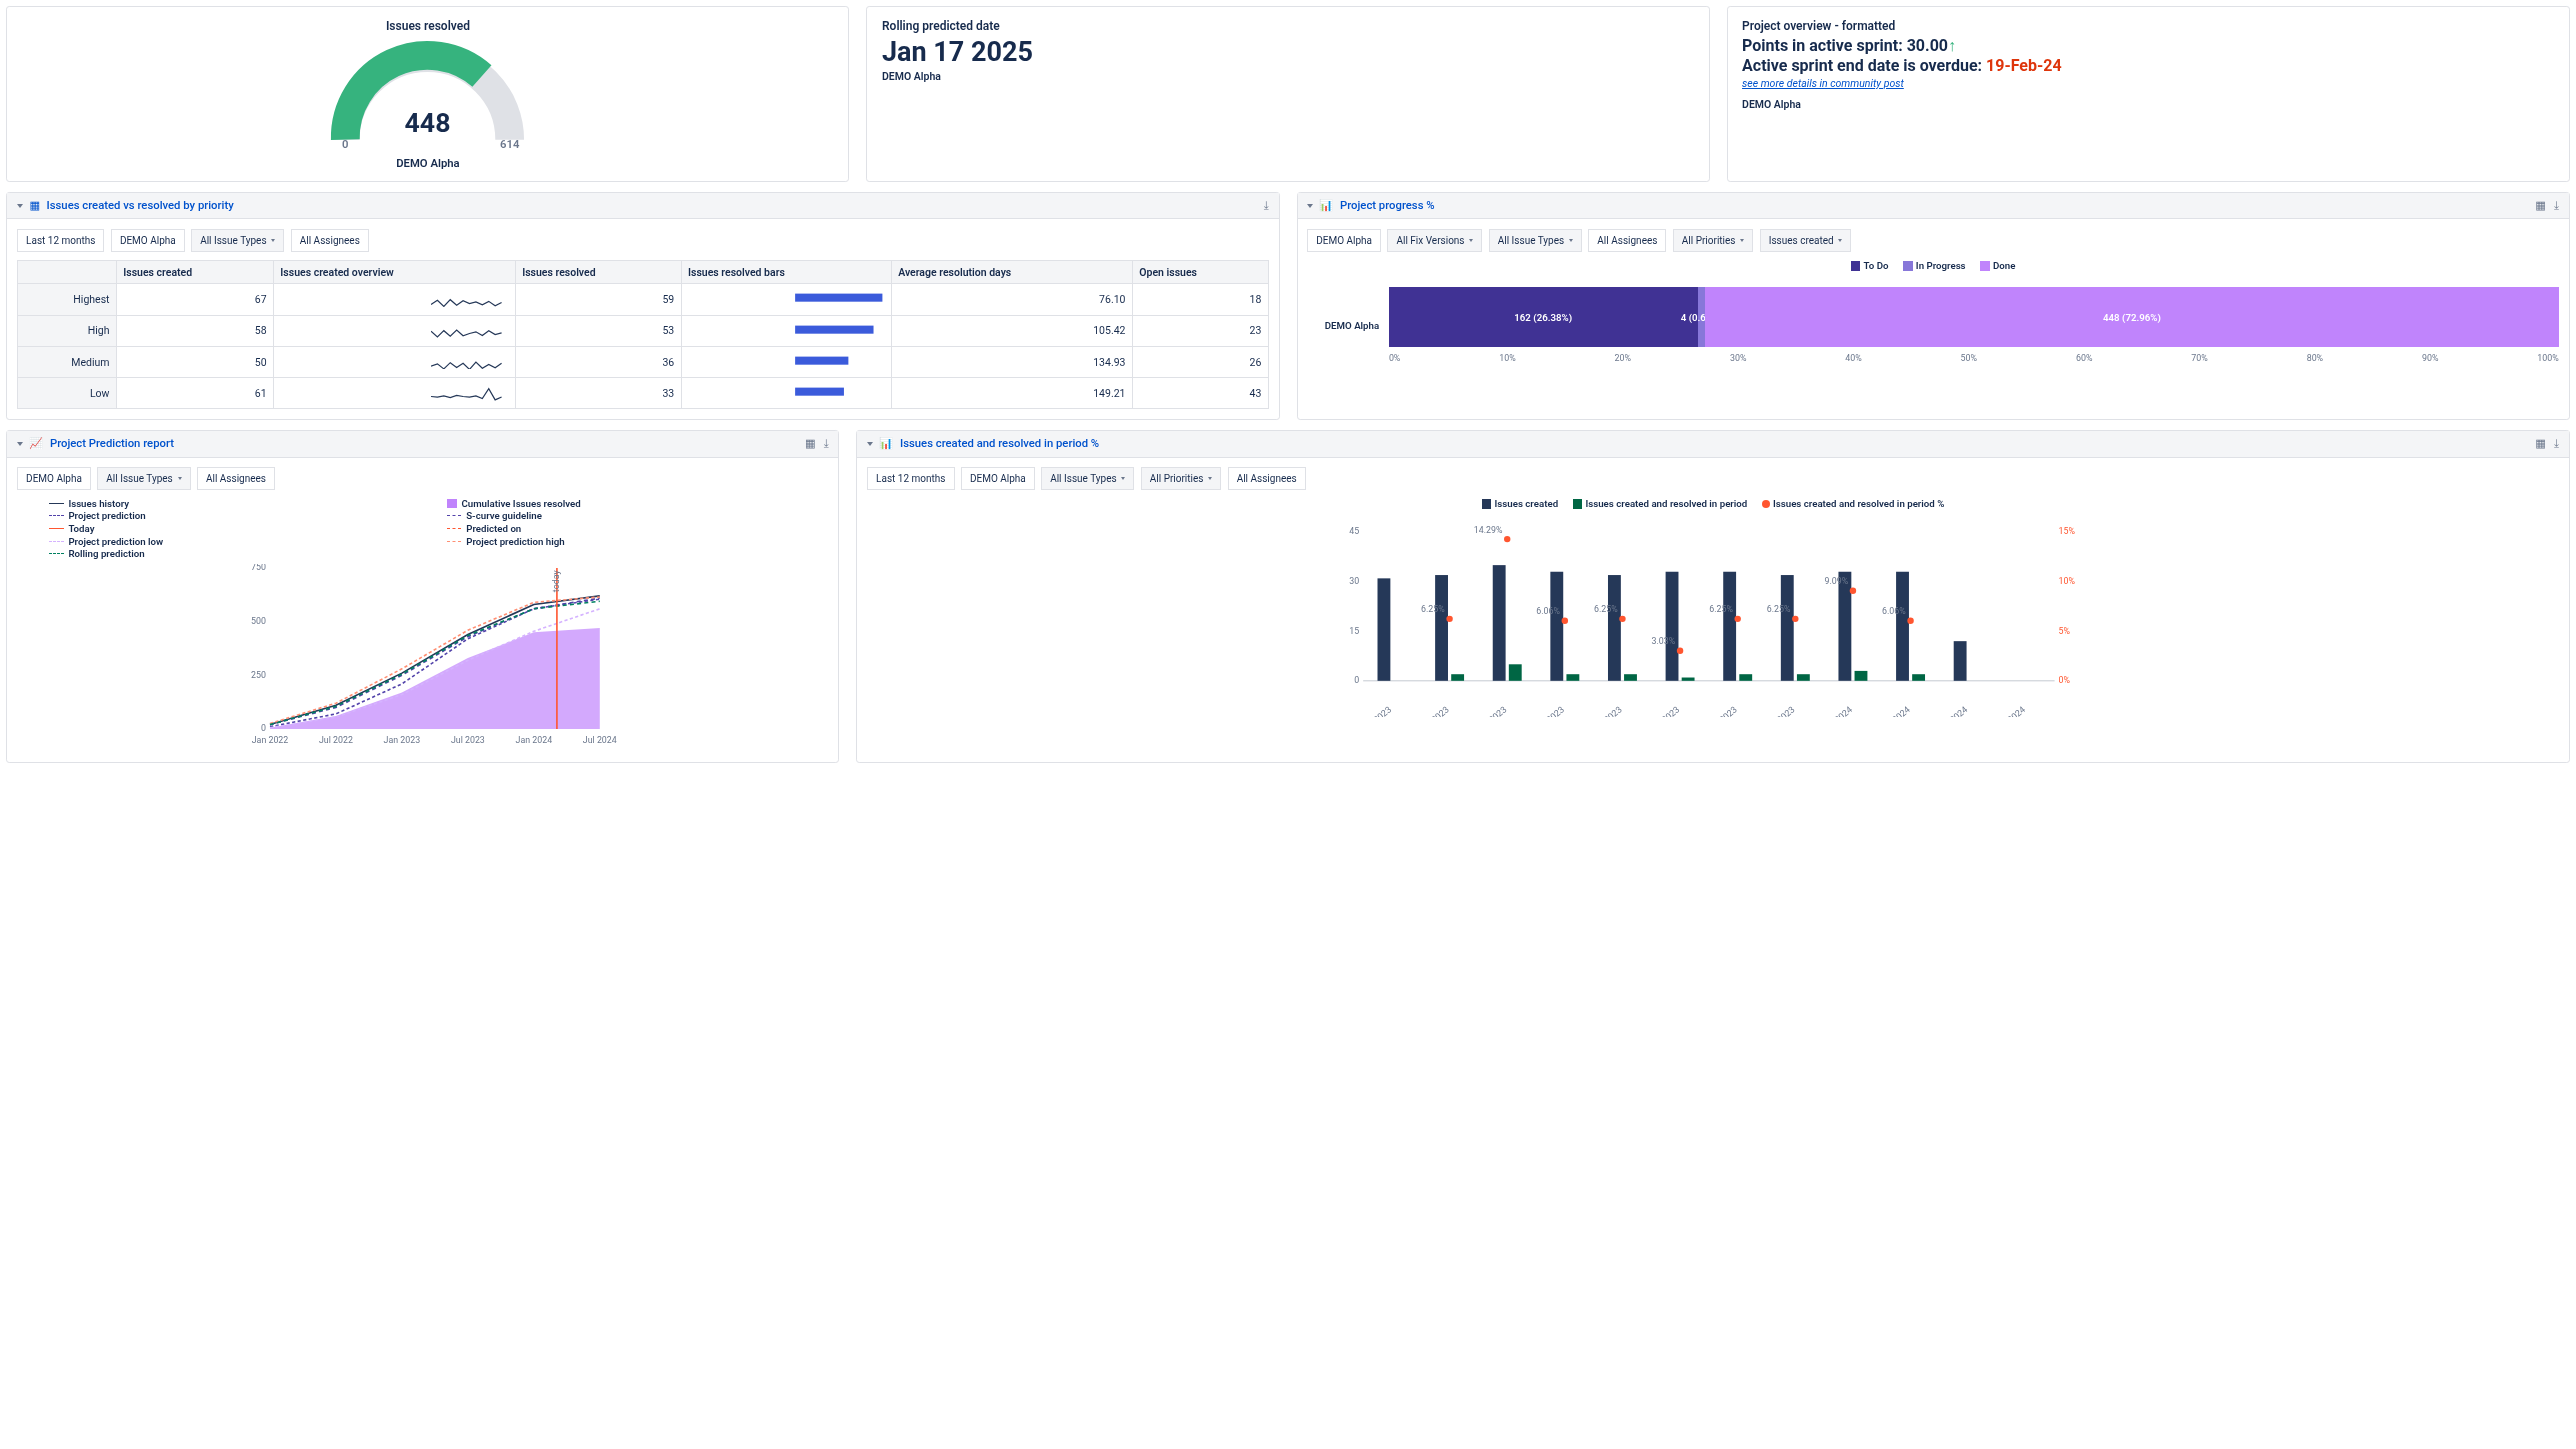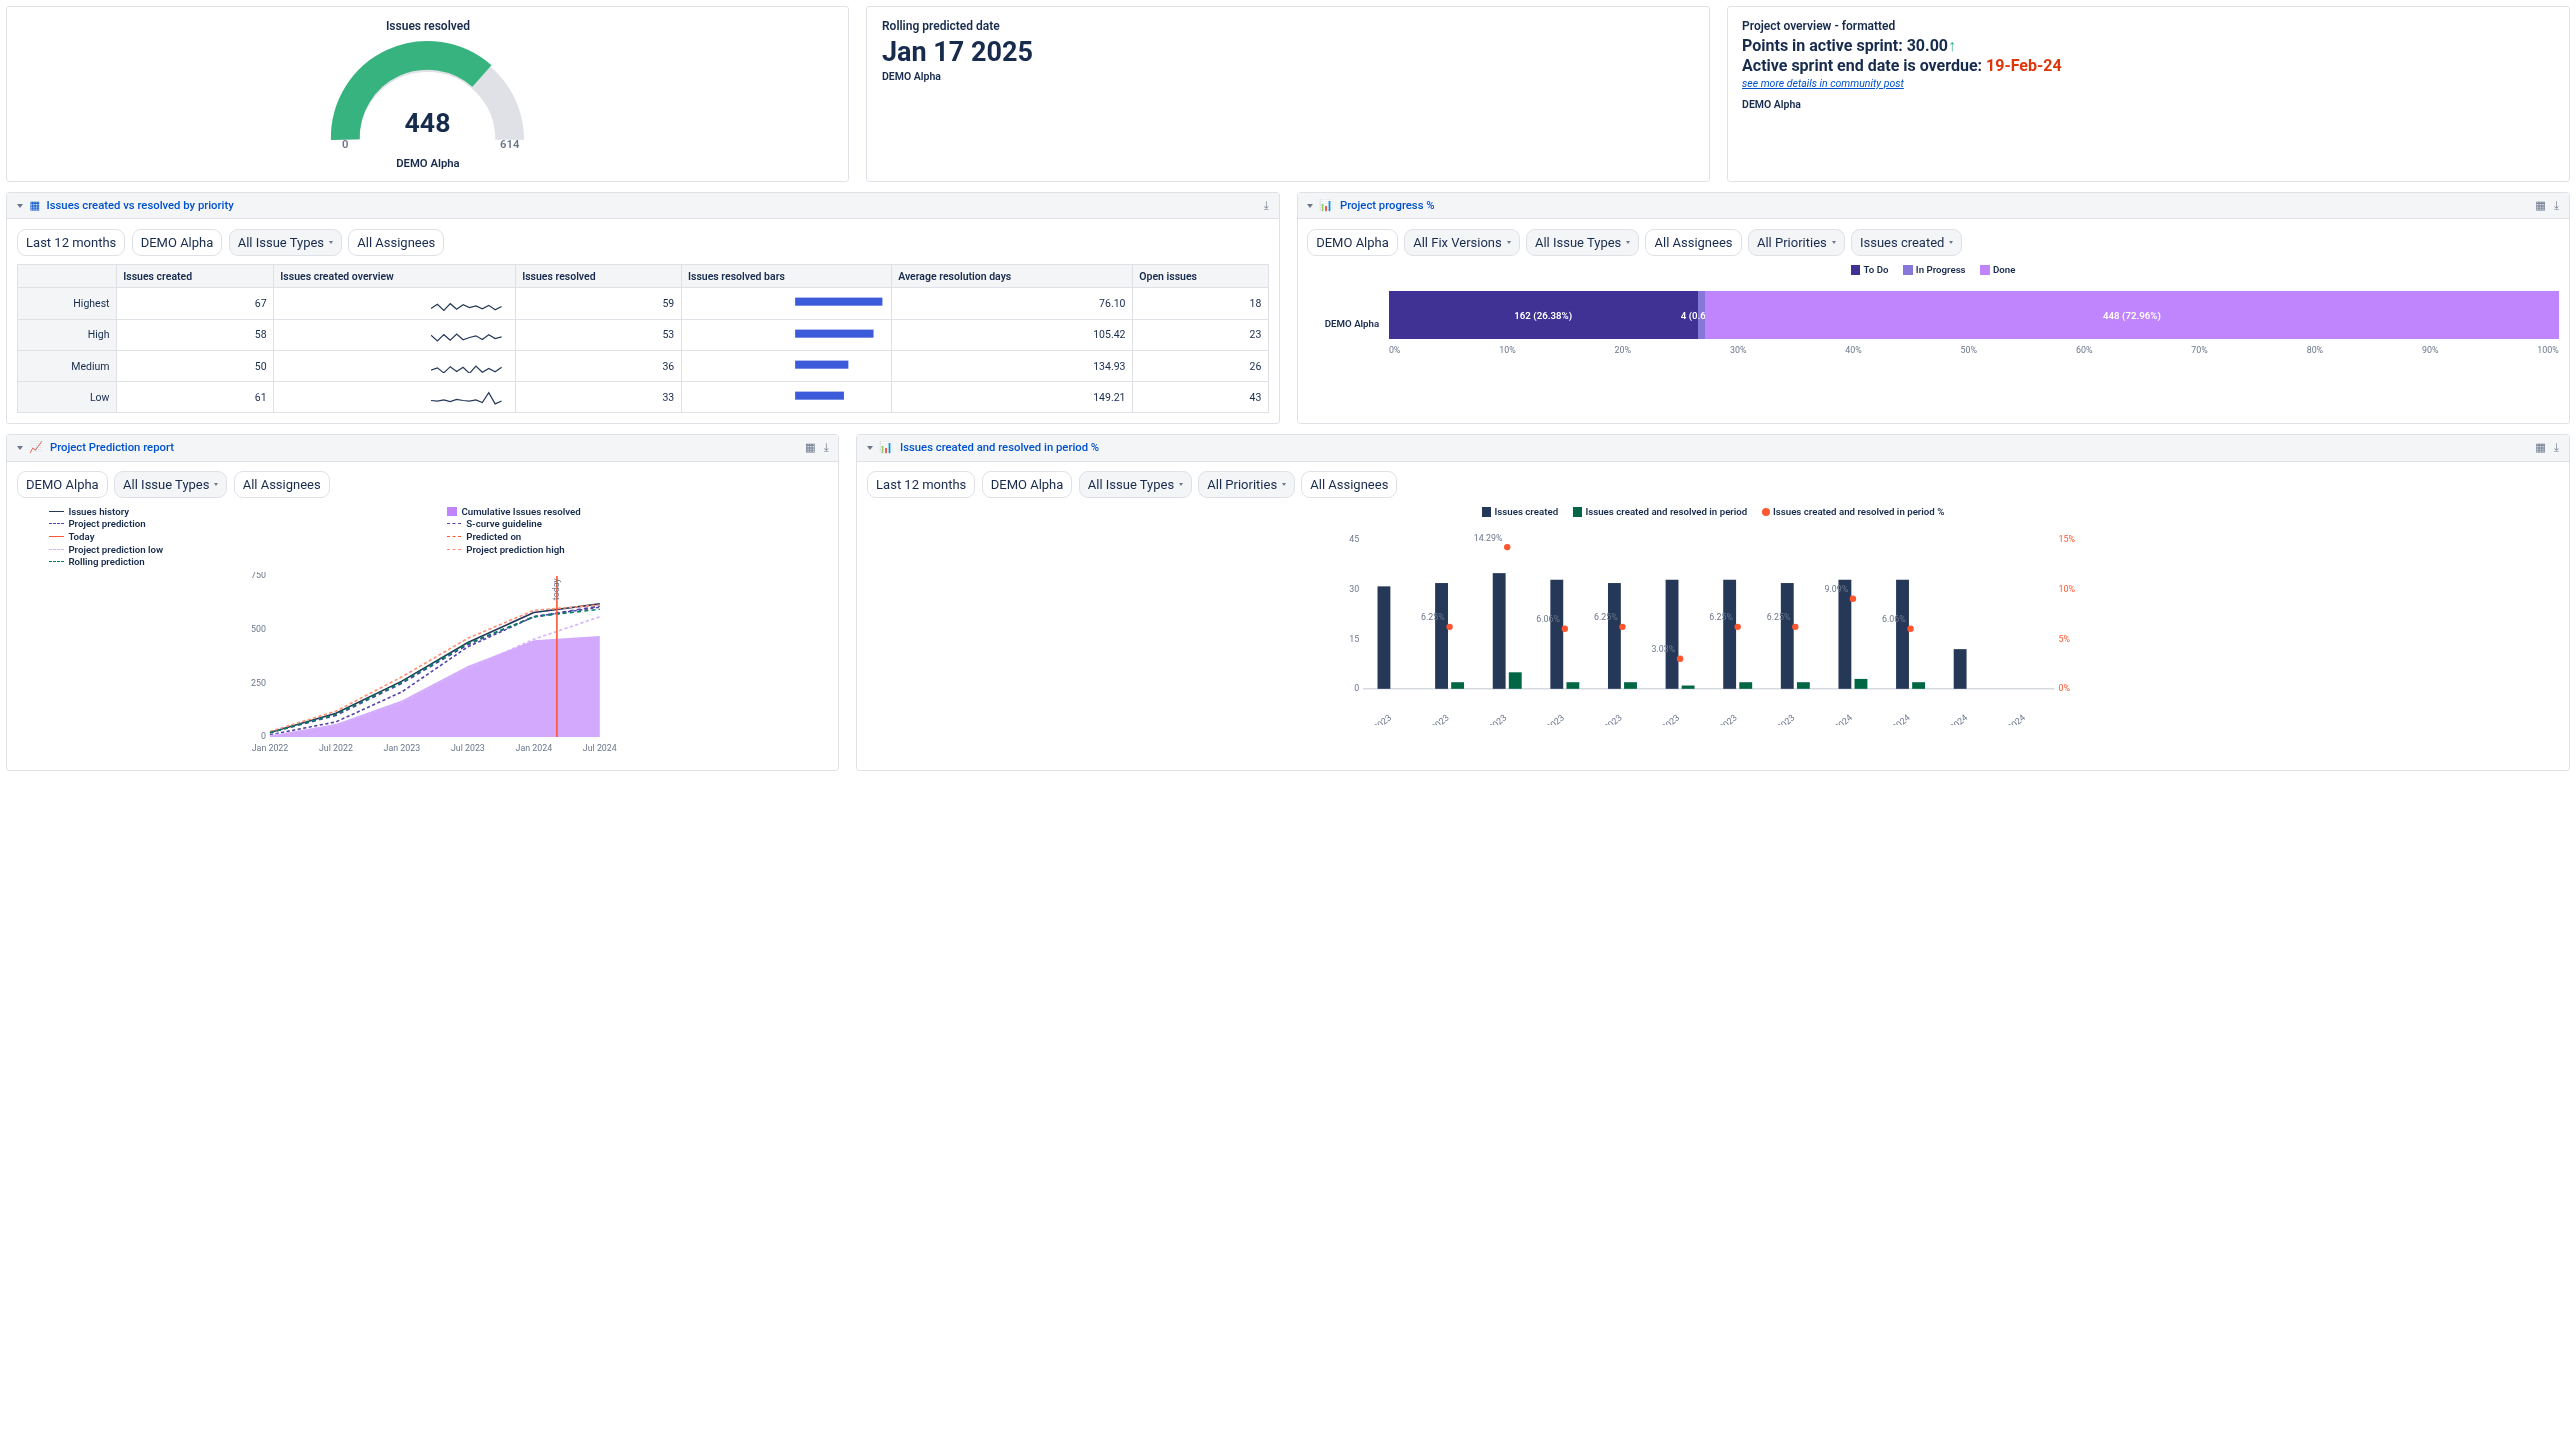--- a/index.html
+++ b/index.html
@@ -6,40 +6,40 @@
 body { font-family: -apple-system, BlinkMacSystemFont, "Segoe UI", Roboto, sans-serif; background: #fff; padding: 6.4px; font-size: 10.5px; color: #172b4d; }
 .row { display: flex; gap: 17px; margin-bottom: 9.7px; }
 .card { border: 0.8px solid #dfe1e6; border-radius: 3.2px; background: #fff; padding: 11.3px 14.5px; flex: 1; }
 .gadget { border: 0.8px solid #dfe1e6; border-radius: 3.2px; background: #fff; flex: 1; display: flex; flex-direction: column; }
 .gadget-header { display: flex; align-items: center; gap: 6.4px; padding: 6.4px 9.7px; background: #f4f5f7; border-bottom: 0.8px solid #dfe1e6; font-size: 11.3px; }
 .gadget-header .title { color: #0052cc; font-weight: 500; flex: 1; }
 .caret { display: inline-block; width: 0; height: 0; border-left: 3.2px solid transparent; border-right: 3.2px solid transparent; border-top: 4px solid #6b778c; }
 .header-icons { display: flex; gap: 8px; color: #6b778c; font-size: 11.3px; }
 .gadget-body { padding: 9.7px; }
 .filters { display: flex; gap: 6.4px; flex-wrap: wrap; margin-bottom: 8px; }
-.filt { padding: 4.8px 8px; border: 0.8px solid #dfe1e6; border-radius: 9px; font-size: 13px; background: #fff; display: flex; align-items: center; gap: 4.8px; }
+.filt { padding: 4.8px 8px; border: 0.8px solid #dfe1e6; border-radius: 0; font-size: 10px; background: #fff; display: flex; align-items: center; gap: 4.8px; }
 .filt.hasdd { background: #f4f5f7; }
 .mini-caret { width: 0; height: 0; border-left: 2.4px solid transparent; border-right: 2.4px solid transparent; border-top: 3.2px solid #6b778c; }
 .gauge-wrap { text-align: center; font-weight: 600; }
 .gauge-title { font-size: 12px; margin-bottom: 4.8px; }
 .gauge-sub { font-size: 11.3px; margin-top: 3.2px; }
 .big-date { font-size: 27px; font-weight: 700; color: #172b4d; margin: 2px 0; }
 .mid-title { font-size: 12px; font-weight: 600; margin-bottom: 3.2px; }
 .points-go { font-size: 21px; font-weight: 700; margin: 4.8px 0 8px; }
 .ov-line { font-size: 16px; font-weight: 700; margin-bottom: 1.6px; }
 .link { color: #0052cc; font-style: italic; font-weight: 400; }
 .red { color: #de350b; }
 .green-arrow { color: #36b37e; }
 table.priotbl { width: 100%; border-collapse: collapse; font-size: 10.5px; }
 table.priotbl th, table.priotbl td { border: 0.8px solid #dfe1e6; padding: 4.8px 6.4px; text-align: right; }
 table.priotbl th { background: #f4f5f7; font-weight: 600; text-align: left; vertical-align: top; }
 table.priotbl td.lbl { text-align: right; background: #f4f5f7; font-weight: 400; }
 .legend { display: flex; gap: 14.5px; justify-content: center; font-size: 9.7px; font-weight: 600; margin-bottom: 6.4px; }
 .sw { width: 9.7px; height: 9.7px; display: inline-block; margin-right: 3.2px; vertical-align: middle; }
-.stackbar { display: flex; height: 48px; position: relative; color: #fff; font-size: 9.7px; font-weight: 600; align-items: center; }
+.stackbar { display: flex; height: 60px; position: relative; color: #fff; font-size: 9.7px; font-weight: 600; align-items: center; }
 .xaxis { display: flex; justify-content: space-between; font-size: 8.9px; color: #6b778c; margin-top: 6.4px; }
 .pred-legend { font-size: 9.7px; display: grid; grid-template-columns: 1fr 1fr; gap: 1.6px 16px; margin-bottom: 4.8px; padding-left: 32px; font-weight: 600;}
 .pred-legend div { display: flex; align-items: center; gap: 4.8px; }
 .lline { width: 14.5px; height: 0; border-top: 1.6px solid; }
 .dashed { border-top-style: dashed; }
 .lsq { width: 9.7px; height: 9.7px; }
 svg text { font-size: 11px; fill: #6b778c; }
 </style>
 </head>
 <body>

